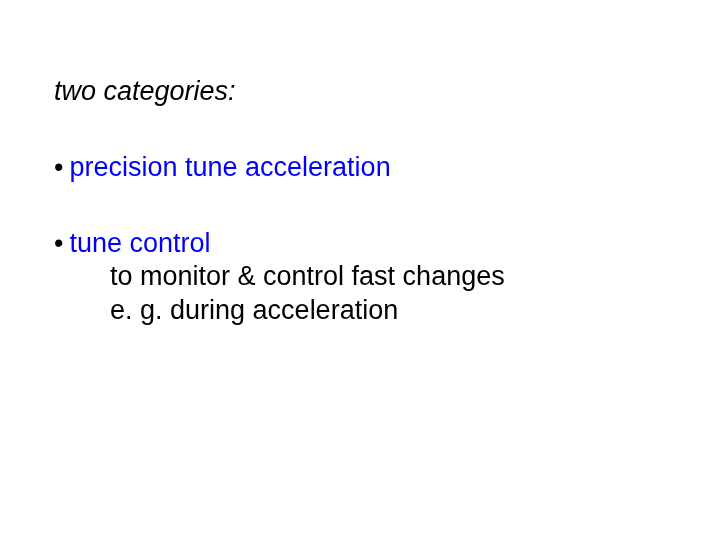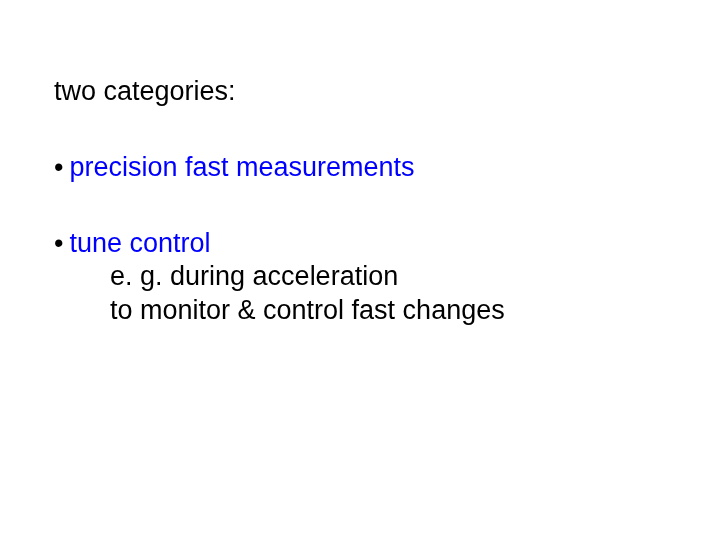--- a/index.html
+++ b/index.html
@@ -6,46 +6,46 @@
     body {
       width: 720px;
       height: 540px;
       background: #ffffff;
       font-family: Arial, Helvetica, sans-serif;
       font-size: 27px;
       color: #000000;
       padding: 75px 54px 0 54px;
       line-height: 1.25;
     }
-    .heading { margin-bottom: 42px; }
+    .heading { margin-bottom: 42px; font-style: italic; }
     .bullet-group { margin-bottom: 42px; }
     .bullet-line { display: flex; }
     .bullet-mark { flex: 0 0 auto; padding-right: 6px; }
     .bullet-text { flex: 1 1 auto; }
     .sub-lines { padding-left: 56px; }
     .accent { color: #0000ff; }
   </style>
 </head>
 <body>
 
 <div class="heading">two categories:</div>
 
 <div class="bullet-group">
   <div class="bullet-line">
     <span class="bullet-mark">•</span>
     <span class="bullet-text">
-      <span class="accent">precision fast measurements</span>
+      <span class="accent">precision tune acceleration</span>
     </span>
   </div>
 </div>
 
 <div class="bullet-group">
   <div class="bullet-line">
     <span class="bullet-mark">•</span>
     <span class="bullet-text">
       <span class="accent">tune control</span>
     </span>
   </div>
   <div class="sub-lines">
+    <div>to monitor &amp; control fast changes</div>
     <div>e. g. during acceleration</div>
-    <div>to monitor &amp; control fast changes</div>
   </div>
 </div>
 
 </body></html>

